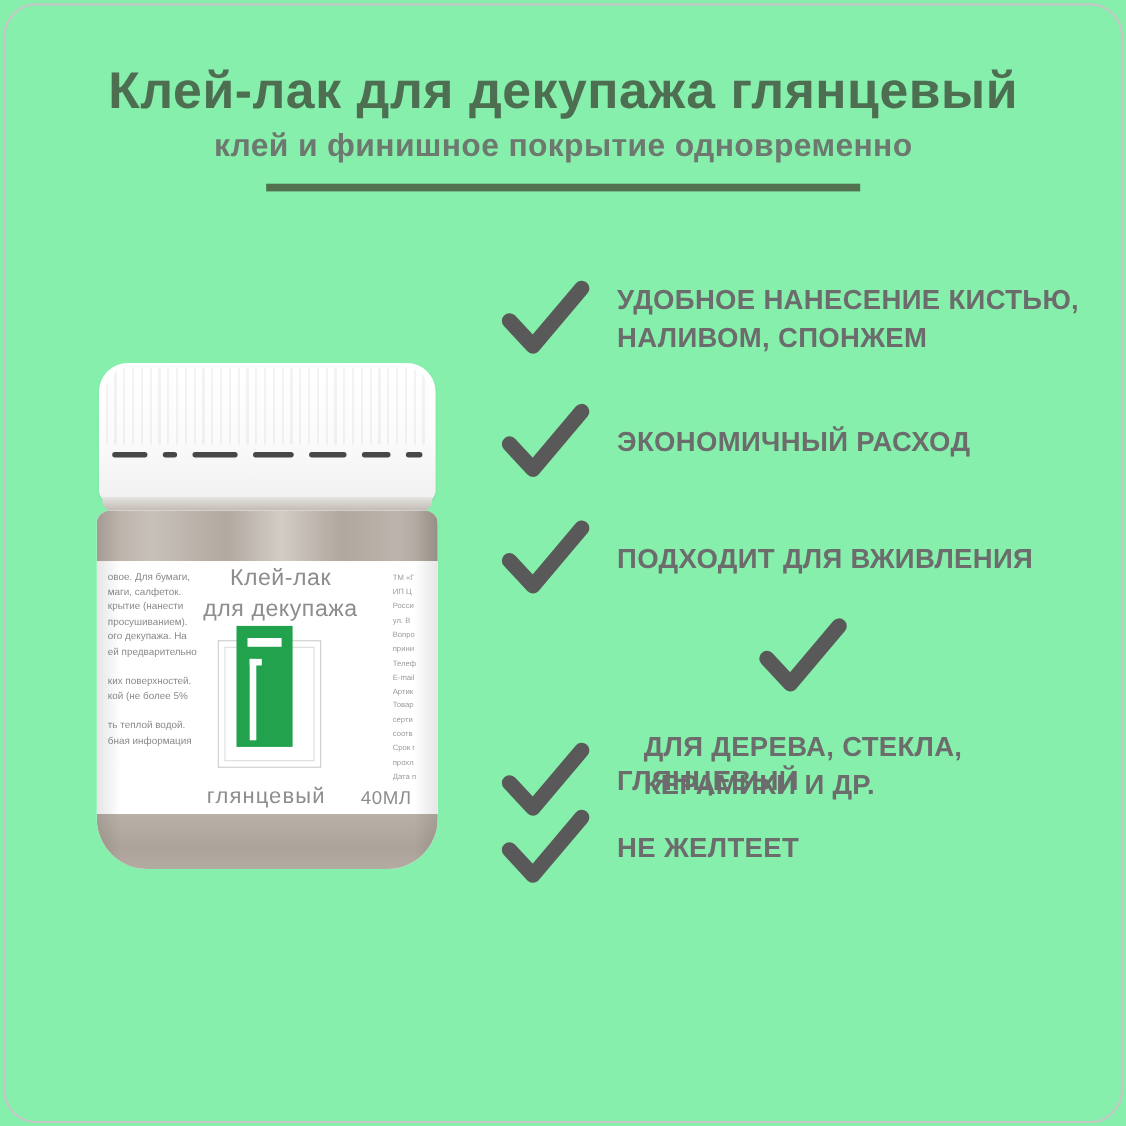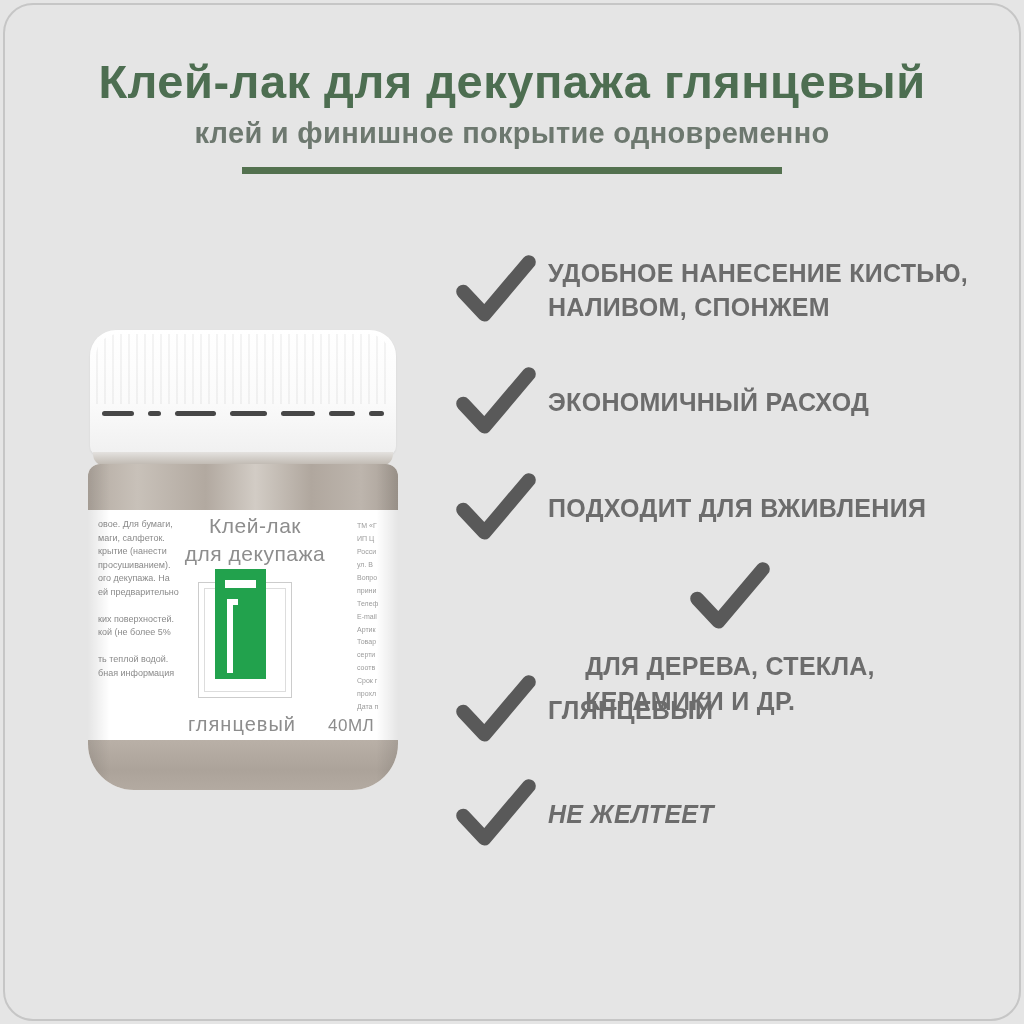--- a/index.html
+++ b/index.html
@@ -1,17 +1,17 @@
 <!DOCTYPE html>
 <html><head>
 <meta charset="utf-8">
 <style>
   html,body{margin:0;padding:0;background:#ffffff;}
   .canvas{
-    position:relative;width:1024px;height:1024px;background:#e5e5e5;
+    position:relative;width:1024px;height:1024px;background:#86efac;
     font-family:"Liberation Sans",sans-serif;overflow:hidden;
   }
   .frame{
     position:absolute;inset:3px;border:2px solid #c6c6c6;border-radius:30px;
     pointer-events:none;
   }
   
   .title{
     position:absolute;top:54px;left:0;right:0;text-align:center;
     font-size:47px;font-weight:bold;color:#4d6e51;letter-spacing:.5px;
@@ -89,33 +89,33 @@
   }
   .label-finish{
     position:absolute;left:100px;top:203px;width:104px;text-align:center;
     font-size:20px;color:#8d8d8d;letter-spacing:1px;
   }
   .label-volume{
     position:absolute;left:240px;top:206px;font-size:17px;color:#8d8d8d;letter-spacing:.5px;
   }
   
   .check-row{
-    position:absolute;left:455px;width:550px;display:flex;align-items:center;gap:11px;
+    position:absolute;left:455px;width:550px;display:flex;align-items:center;gap:24px;
   }
   .check-icon{flex:0 0 82px;width:82px;height:82px;}
   .feature-text{
     font-size:25px;font-weight:bold;color:#6c6c6c;line-height:1.38;
     letter-spacing:.3px;white-space:pre-line;
   }
   .r1{top:240px;height:100px;}
   .r2{top:352px;height:100px;}
   .r3{top:458px;height:100px;}
   .r4{top:556px;height:110px;flex-direction:column;}
   .r5{top:660px;height:100px;}
-  .r6{top:764px;height:100px;font-style:italic;}
+  .r6{top:721px;height:100px;}
   
   .footer{
     position:absolute;top:926px;left:0;right:0;text-align:center;
     font-size:27px;color:#7a7a7a;line-height:1.6;white-space:pre-line;
   }
 </style>
 </head>
 <body>
 
 <div class="canvas">

